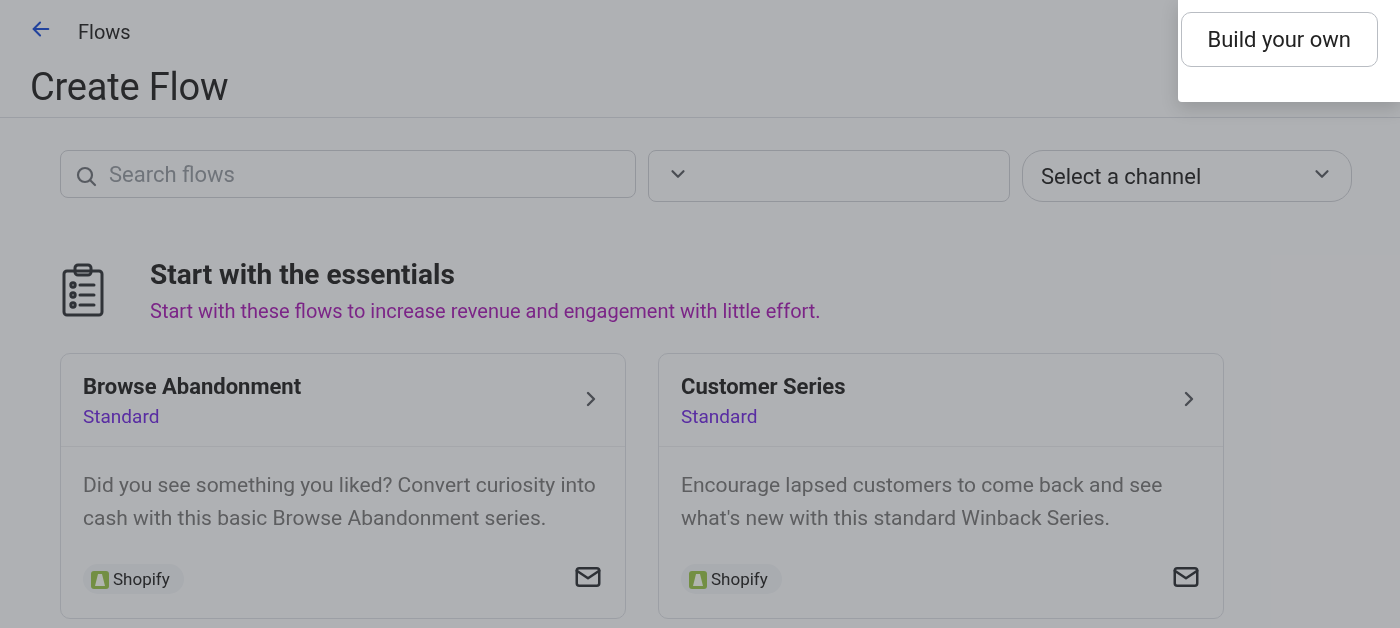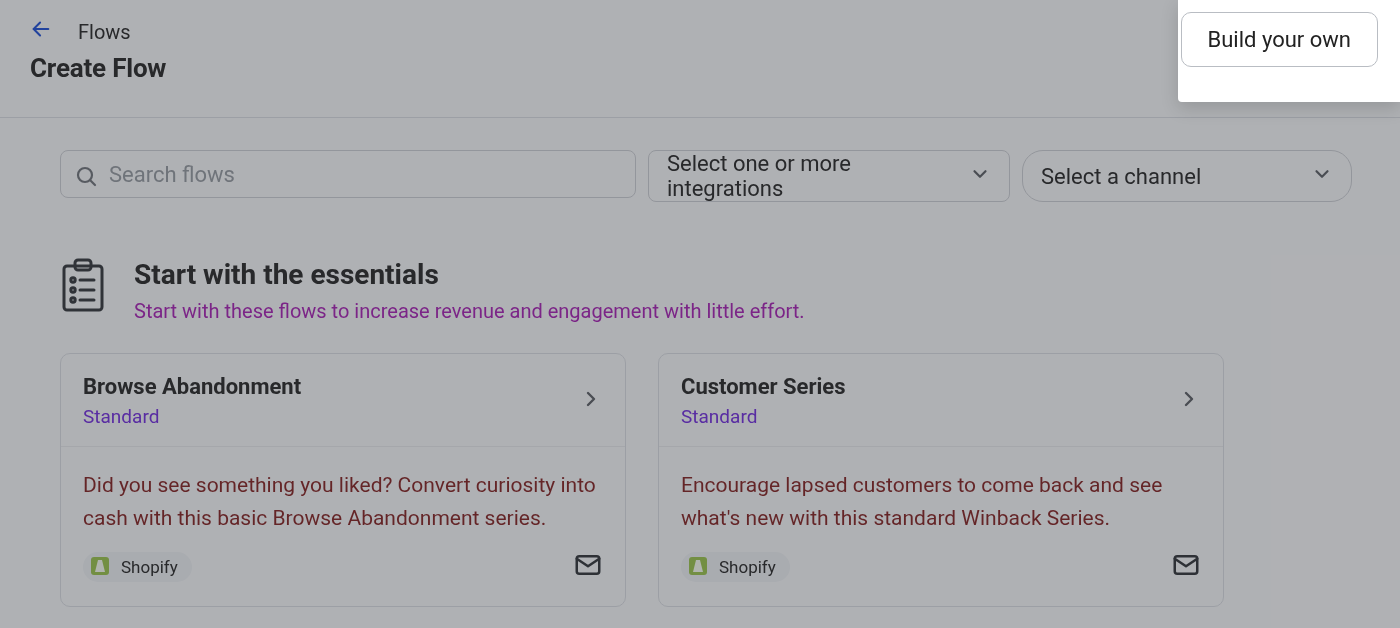--- a/index.html
+++ b/index.html
@@ -16,48 +16,48 @@
   *{box-sizing:border-box;font-family:-apple-system,BlinkMacSystemFont,"Segoe UI",Roboto,Helvetica,Arial,sans-serif;color:var(--text);-webkit-font-smoothing:antialiased;}
   body{margin:0;width:1400px;height:628px;overflow:hidden;background:var(--page-bg);}
   
   .dim{position:absolute;inset:0;background:rgba(52,55,60,0.35);pointer-events:none;z-index:40;}
   
   .spotlight{position:absolute;top:0;right:0;width:222px;height:102px;background:var(--white);z-index:41;pointer-events:none;box-shadow:0 6px 18px rgba(0,0,0,0.15);border-bottom-left-radius:4px;}
 
   header{position:relative;padding:18px 30px 22px 30px;height:117px;}
   .back{display:inline-flex;align-items:center;gap:26px;color:var(--blue);font-size:20px;text-decoration:none;}
   .back svg *{stroke:var(--blue);}
-  h1{margin:8px 0 0 0;font-size:26px;font-weight:700;letter-spacing:-0.2px;}
+  h1{margin:20px 0 0 0;font-size:38px;font-weight:400;letter-spacing:-0.2px;}
   .build-btn{position:absolute;top:12px;right:22px;z-index:50;padding:14px 26px;background:var(--white);border:1.5px solid #b9bdc3;border-radius:10px;font-size:22px;cursor:pointer;}
 
   .divider{height:1px;background:var(--card-border);width:100%;}
 
   main{padding:32px 22px 0 60px;}
   .filters{display:flex;gap:12px;}
   .input-wrap{position:relative;flex:0 0 576px;}
   .search{width:100%;height:48px;border:1.5px solid var(--border);border-radius:8px;background:transparent;padding:0 14px 0 48px;font-size:22px;color:var(--text);}
   .search::placeholder{color:#90959c;}
   .search-icon{position:absolute;left:14px;top:14px;}
   .select{height:52px;border:1.5px solid var(--border);border-radius:8px;display:flex;align-items:center;justify-content:space-between;padding:0 18px;font-size:22px;color:#585c63;background:transparent;}
   .select.integrations{flex:0 0 362px;}
   .select.channel{flex:0 0 330px;border-radius:21px;}
 
-  .essentials{display:flex;gap:28px;align-items:flex-start;margin-top:56px;}
+  .essentials{display:flex;gap:44px;align-items:flex-end;margin-top:56px;}
   .ess-head h2{margin:0;font-size:28px;font-weight:700;}
   .ess-head p{margin:8px 0 0 0;font-size:20px;color:#a21caf;}
 
   .cards{display:flex;gap:32px;margin-top:30px;}
   .card{width:566px;border:1.5px solid var(--card-border);border-radius:10px;overflow:hidden;background:transparent;}
   .card-head{display:flex;justify-content:space-between;align-items:center;padding:20px 22px 18px 22px;border-bottom:1.5px solid var(--card-border-inner);}
   .card-title{font-size:22px;font-weight:700;margin:0;}
   .card-sub{font-size:19px;color:#6d28d9;margin:6px 0 0 0;}
   .card-body{padding:22px;}
-  .card-desc{font-size:21px;line-height:1.55;color:#7f1d1d;margin:0 0 16px 0;}
+  .card-desc{font-size:21px;line-height:1.55;color:#737373;margin:0 0 28px 0;}
   .card-foot{display:flex;justify-content:space-between;align-items:center;}
-  .chip{display:inline-flex;align-items:flex-start;gap:12px;background:var(--chip-bg);border-radius:16px;padding:5px 14px 5px 8px;font-size:17px;color:#3b3f45;}
+  .chip{display:inline-flex;align-items:flex-end;gap:4px;background:var(--chip-bg);border-radius:16px;padding:5px 14px 5px 8px;font-size:17px;color:#3b3f45;}
   .shop-ico{width:18px;height:18px;background:#95bf47;border-radius:3px;position:relative;}
   .shop-ico::after{content:"";position:absolute;left:4px;top:3px;width:10px;height:12px;background:#fff;clip-path:polygon(30% 0,70% 0,100% 100%,0 100%);opacity:.9;}
   .mail-ico svg *{stroke:#2b2f34;}
   .chev svg *{stroke:#565a60;}
 </style>
 </head>
 <body>
 
 <header>
   <a class="back" href="#">
@@ -80,21 +80,20 @@
     <div class="input-wrap">
       <span class="search-icon">
         <svg width="24" height="24" viewBox="0 0 24 24" fill="none" stroke="#6b6f76" stroke-width="2.2" stroke-linecap="round">
             <circle cx="11" cy="11" r="7"></circle>
             <line x1="21" y1="21" x2="16" y2="16"></line>
           </svg>
       </span>
       <input class="search" type="text" placeholder="Search flows" style="">
     </div>
     <div class="select integrations">
-      <span>Select one or more integrations</span>
       <span class="chev">
         <svg width="22" height="22" viewBox="0 0 24 24" fill="none" stroke-width="2.4" stroke-linecap="round" stroke-linejoin="round">
             <polyline points="6 9 12 15 18 9"></polyline>
           </svg>
       </span>
     </div>
     <div class="select channel">
       <span>Select a channel</span>
       <span class="chev">
         <svg width="22" height="22" viewBox="0 0 24 24" fill="none" stroke-width="2.4" stroke-linecap="round" stroke-linejoin="round">

